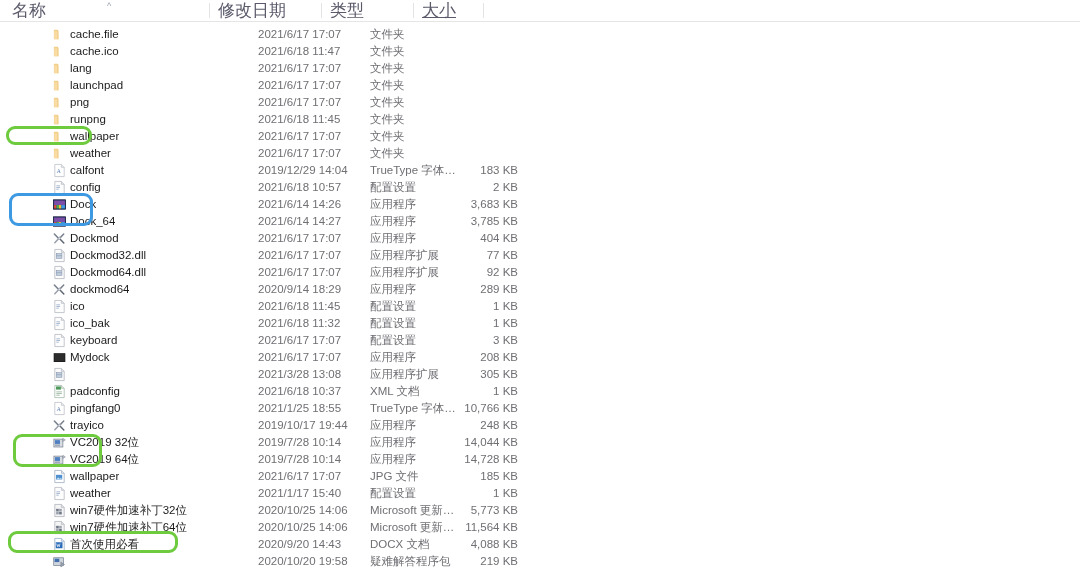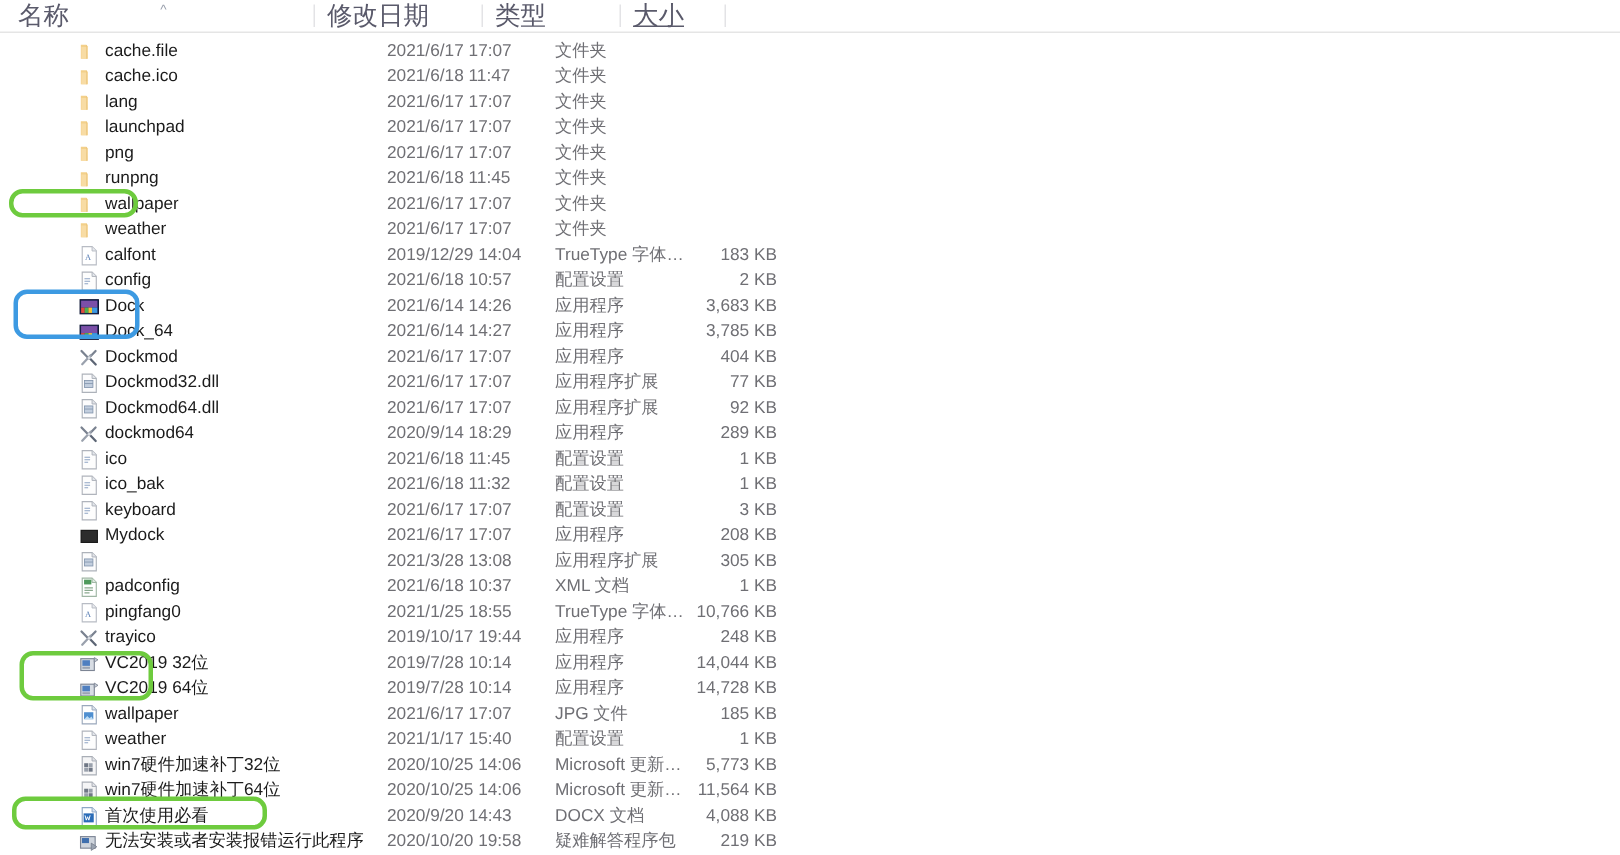--- a/index.html
+++ b/index.html
@@ -564,21 +564,20 @@
         <span class="cell c-size">4,088 KB</span>
       </div>
       <div class="row" style="top: 553px;">
         <span class="icon">
           <svg width="15" height="15" viewBox="0 0 16 16">
             <rect x="1.8" y="4" width="10.4" height="8.2" fill="#cfd5dd" stroke="#7c8494" stroke-width="0.8"></rect>
             <rect x="2.8" y="5" width="5" height="3.6" fill="#3f6fae"></rect>
             <path d="M9.4 8.6l4 2.6-4 2.6z" fill="#9aa3b1" stroke="#6d7583" stroke-width="0.5"></path>
           </svg>
         </span>
-        <span class="cell c-name">无法安装或者安装报错运行此程序</span>
         <span class="cell c-date">2020/10/20 19:58</span>
         <span class="cell c-type">疑难解答程序包</span>
         <span class="cell c-size">219 KB</span>
       </div>
     </div>
 
   <div id="annots">
       <div class="annot green" style="left: 6px; top: 126px; width: 86px; height: 19px;"></div>
       <div class="annot blue" style="left: 9px; top: 193px; width: 84px; height: 33px;"></div>
       <div class="annot green" style="left: 13px; top: 434px; width: 89px; height: 33px;"></div>

